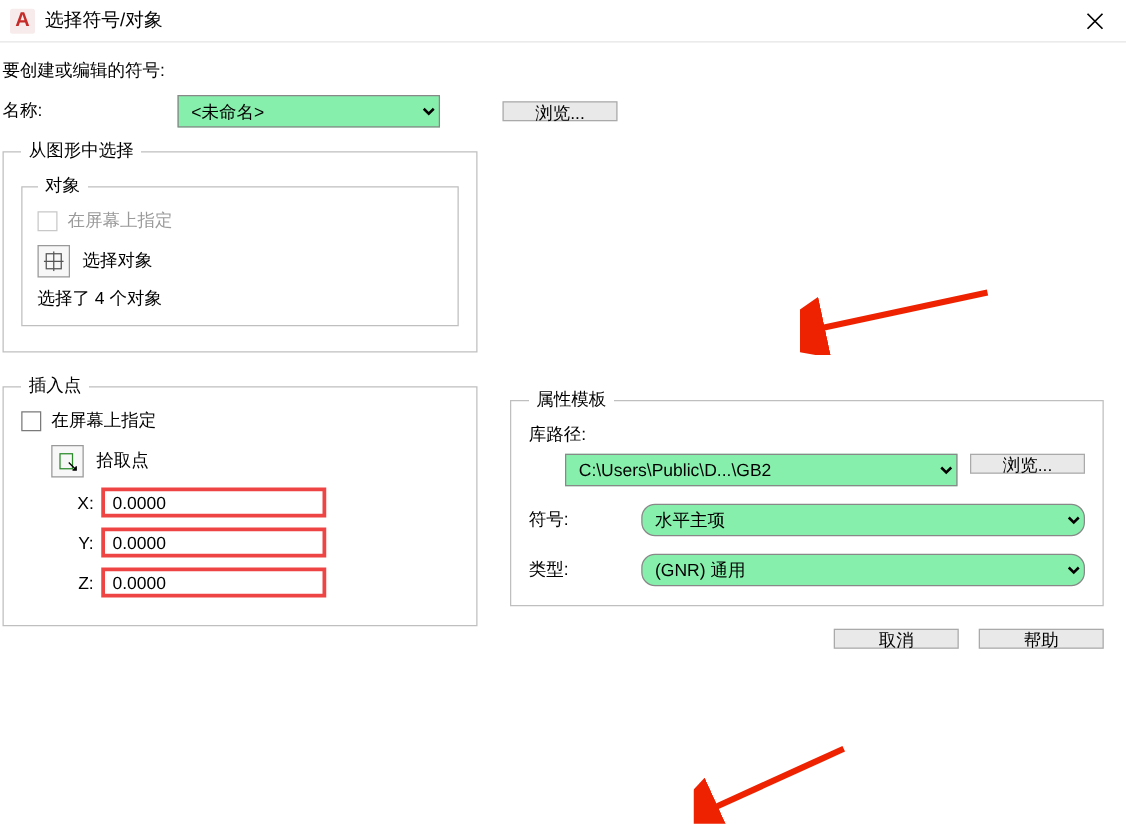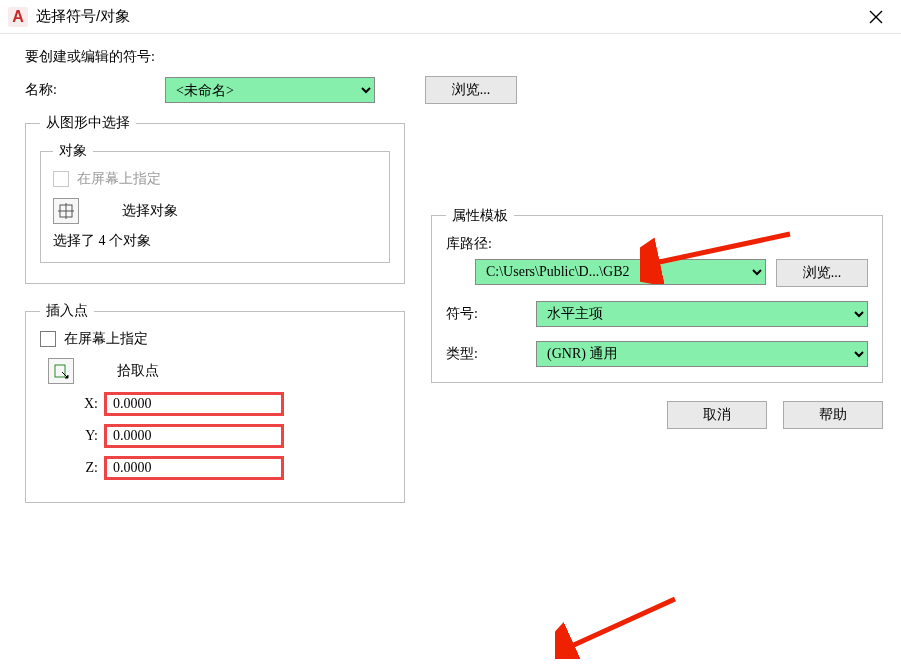--- a/index.html
+++ b/index.html
@@ -26,46 +26,46 @@
     display:flex;align-items:center;justify-content:center;
     color:#c52b28;font-weight:bold;font-size:16px;
     background:#f7eceb;
     border-radius:2px;
   }
   .titlebar .title { flex: 1; font-size: 15px; }
   .titlebar .close {
     width: 34px; height: 34px; display:flex;align-items:center;justify-content:center;
     font-size: 18px; cursor:pointer;
   }
-  .body { padding: 14px 18px 14px 25px; position:relative;font-family:Liberation Serif, serif; }
+  .body { padding: 14px 18px 14px 2px; position:relative; }
   .row { display:flex; align-items:center; margin-bottom:10px; }
   .label-left { width: 140px; }
   select {
     font-family: inherit;
     font-size: 14px;
     height: 26px;
     border: 1px solid #888;
     background: #86efac;
     padding: 0 6px;
   }
   select.wide-name { width: 210px; }
   .btn {
-    height: 28px;
+    height: 16px;
     min-width: 92px;
     background: #e9e9e9;
     border: 1px solid #aaa;
     font-family: inherit;
     font-size: 14px;
     padding: 0 12px;
     cursor: pointer;
   }
   .columns {
     display: flex;
     gap: 26px;
-    align-items: center;
+    align-items: flex-end;
   }
   .col { flex: 1; min-width: 0; }
   fieldset {
     border: 1px solid #bfbfbf;
     margin: 0 0 18px 0;
     padding: 10px 14px 14px 14px;
   }
   fieldset > legend {
     padding: 0 6px;
     font-size: 14px;
@@ -79,41 +79,41 @@
     display:flex; align-items:center; gap:8px; margin-bottom:10px;
   }
   .checkbox-box {
     width:16px;height:16px;border:1px solid #7a7a7a;display:inline-block;
   }
   .disabled-text { color:#9a9a9a; }
   .iconbtn {
     width:26px;height:26px;border:1px solid #999;display:inline-flex;align-items:center;justify-content:center;background:#f7f7f7;
     margin-right:10px;
   }
-  .pick-row { display:flex;align-items:center;margin-bottom:8px;gap:33px; }
+  .pick-row { display:flex;align-items:center;margin-bottom:8px; }
   .status-text { margin-top:4px; }
   .coord-row {
     display:flex;align-items:center;margin:8px 0;
   }
   .coord-row .axis { width:28px; text-align:right; margin-right:6px; }
   .coord-row input[type=text] {
     width: 180px; height:24px;
     border:3px solid #ef4444; padding:0 6px; font-family:inherit;font-size:14px;
   }
   .prop-row {
     display:flex;align-items:center;margin:6px 0 14px 0;
   }
   .prop-row .plabel { width:90px; }
   .pathbox {
     flex:1;
     display:flex;
     gap:10px;
   }
   .pathbox select { flex:1;margin-left:29px; }
-  .prop-row select.full { flex:1; width:100%; }
+  .prop-row select.full { flex:1; width:100%;border-radius:11px; }
   .preview-fieldset { padding: 10px 14px 14px 14px; }
   .preview-area {
     width: 100%; height: 210px; background:#000; position:relative;
   }
   .preview-area svg { width:100%; height:100%; display:block; }
   .btn-row {
     display:flex; justify-content:flex-end; gap:16px; margin-top:18px;
   }
   .btn-row .btn { min-width:100px; }
   .arrow {
@@ -172,21 +172,21 @@
           <div class="status-text">选择了 4 个对象</div>
         </fieldset>
       </fieldset>
 
       <fieldset>
         <legend>插入点</legend>
         <div class="checkbox-row">
           <span class="checkbox-box"></span>
           <span>在屏幕上指定</span>
         </div>
-        <div class="pick-row" style="margin-left:8px">
+        <div class="pick-row" style="margin-left:24px">
           <span class="iconbtn">
             <svg width="16" height="16" viewBox="0 0 16 16">
               <rect x="2" y="2" width="10" height="12" fill="none" stroke="#2a8a2a"></rect>
               <path d="M9 9 L15 15 M12 15 L15 15 L15 12" stroke="#000" stroke-width="1"></path>
             </svg>
           </span>
           <span>拾取点</span>
         </div>
         <div class="coord-row" style="margin-left:30px">
           <span class="axis">X:</span>

